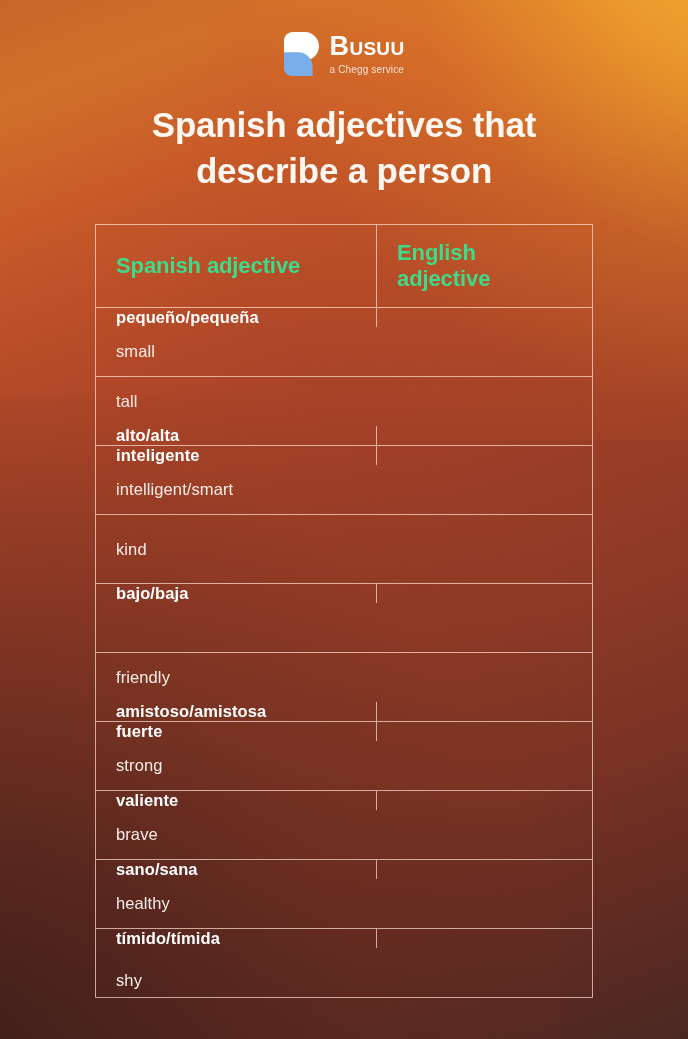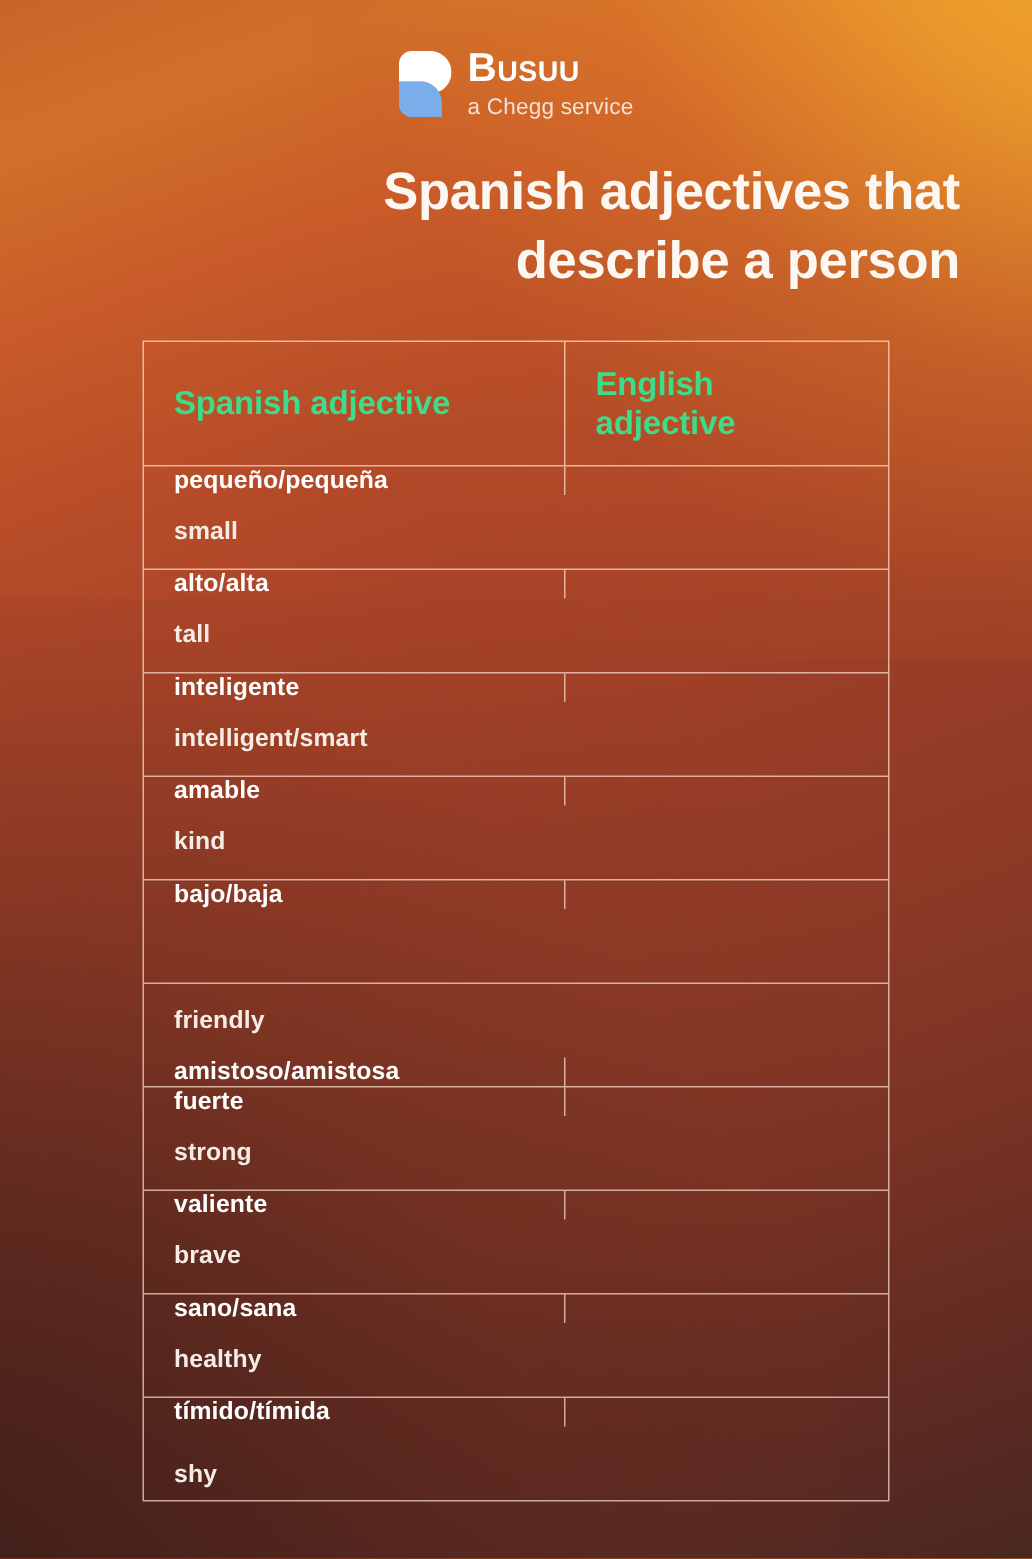--- a/index.html
+++ b/index.html
@@ -103,31 +103,31 @@
     font-weight: 700;
     color: #ffffff;
     letter-spacing: 0.3px;
     font-variant: small-caps;
     text-transform: lowercase;
   }
   .brand-name::first-letter {
     text-transform: uppercase;
   }
   .brand-tagline {
-    font-size: 15px;
+    font-size: 10px;
     font-weight: 500;
     color: rgba(255,255,255,0.80);
     letter-spacing: 0.15px;
     margin-top: 5px;
   }
 
   
   .title {
     margin: 26px 0 0 0;
-    text-align: right;
+    text-align: center;
     color: #fdf7f2;
     font-size: 35px;
     font-weight: 700;
     line-height: 1.32;
     letter-spacing: -0.2px;
     padding: 0 48px;
   }
 
   
   .table-wrap {
@@ -154,21 +154,21 @@
     width: 281px;
     flex: none;
     border-right: 1px solid rgba(255,226,212,0.70);
     font-weight: 700;
     color: #ffffff;
     font-size: 16.5px;
     letter-spacing: 0.1px;
   }
   .cell-en {
     flex: 1 1 auto;
-    font-weight: 700;
+    font-weight: 400;
     color: #f6ece6;
     font-size: 16.5px;
     letter-spacing: 0.1px;
   }
   .row-head {
     height: 82px;
   }
   .row-head .cell {
     font-size: 22px;
     font-weight: 700;
@@ -205,29 +205,28 @@
       <div class="row row-head">
         <div class="cell cell-es">Spanish adjective</div>
         <div class="cell cell-en">English adjective</div>
       </div>
 
       <div class="row row-body">
         <div class="cell cell-es">pequeño/pequeña</div>
         <div class="cell cell-en">small</div>
       </div>
       <div class="row row-body">
+        <div class="cell cell-en">tall</div>
         <div class="cell cell-es">alto/alta</div>
-        <div class="cell cell-en">tall</div>
       </div>
       <div class="row row-body">
         <div class="cell cell-es">inteligente</div>
         <div class="cell cell-en">intelligent/smart</div>
       </div>
       <div class="row row-body">
-        <div class="cell cell-es">amable</div>
         <div class="cell cell-en">kind</div>
       </div>
       <div class="row row-body">
         <div class="cell cell-es">bajo/baja</div>
       </div>
       <div class="row row-body">
         <div class="cell cell-en">friendly</div>
         <div class="cell cell-es">amistoso/amistosa</div>
       </div>
       <div class="row row-body">

